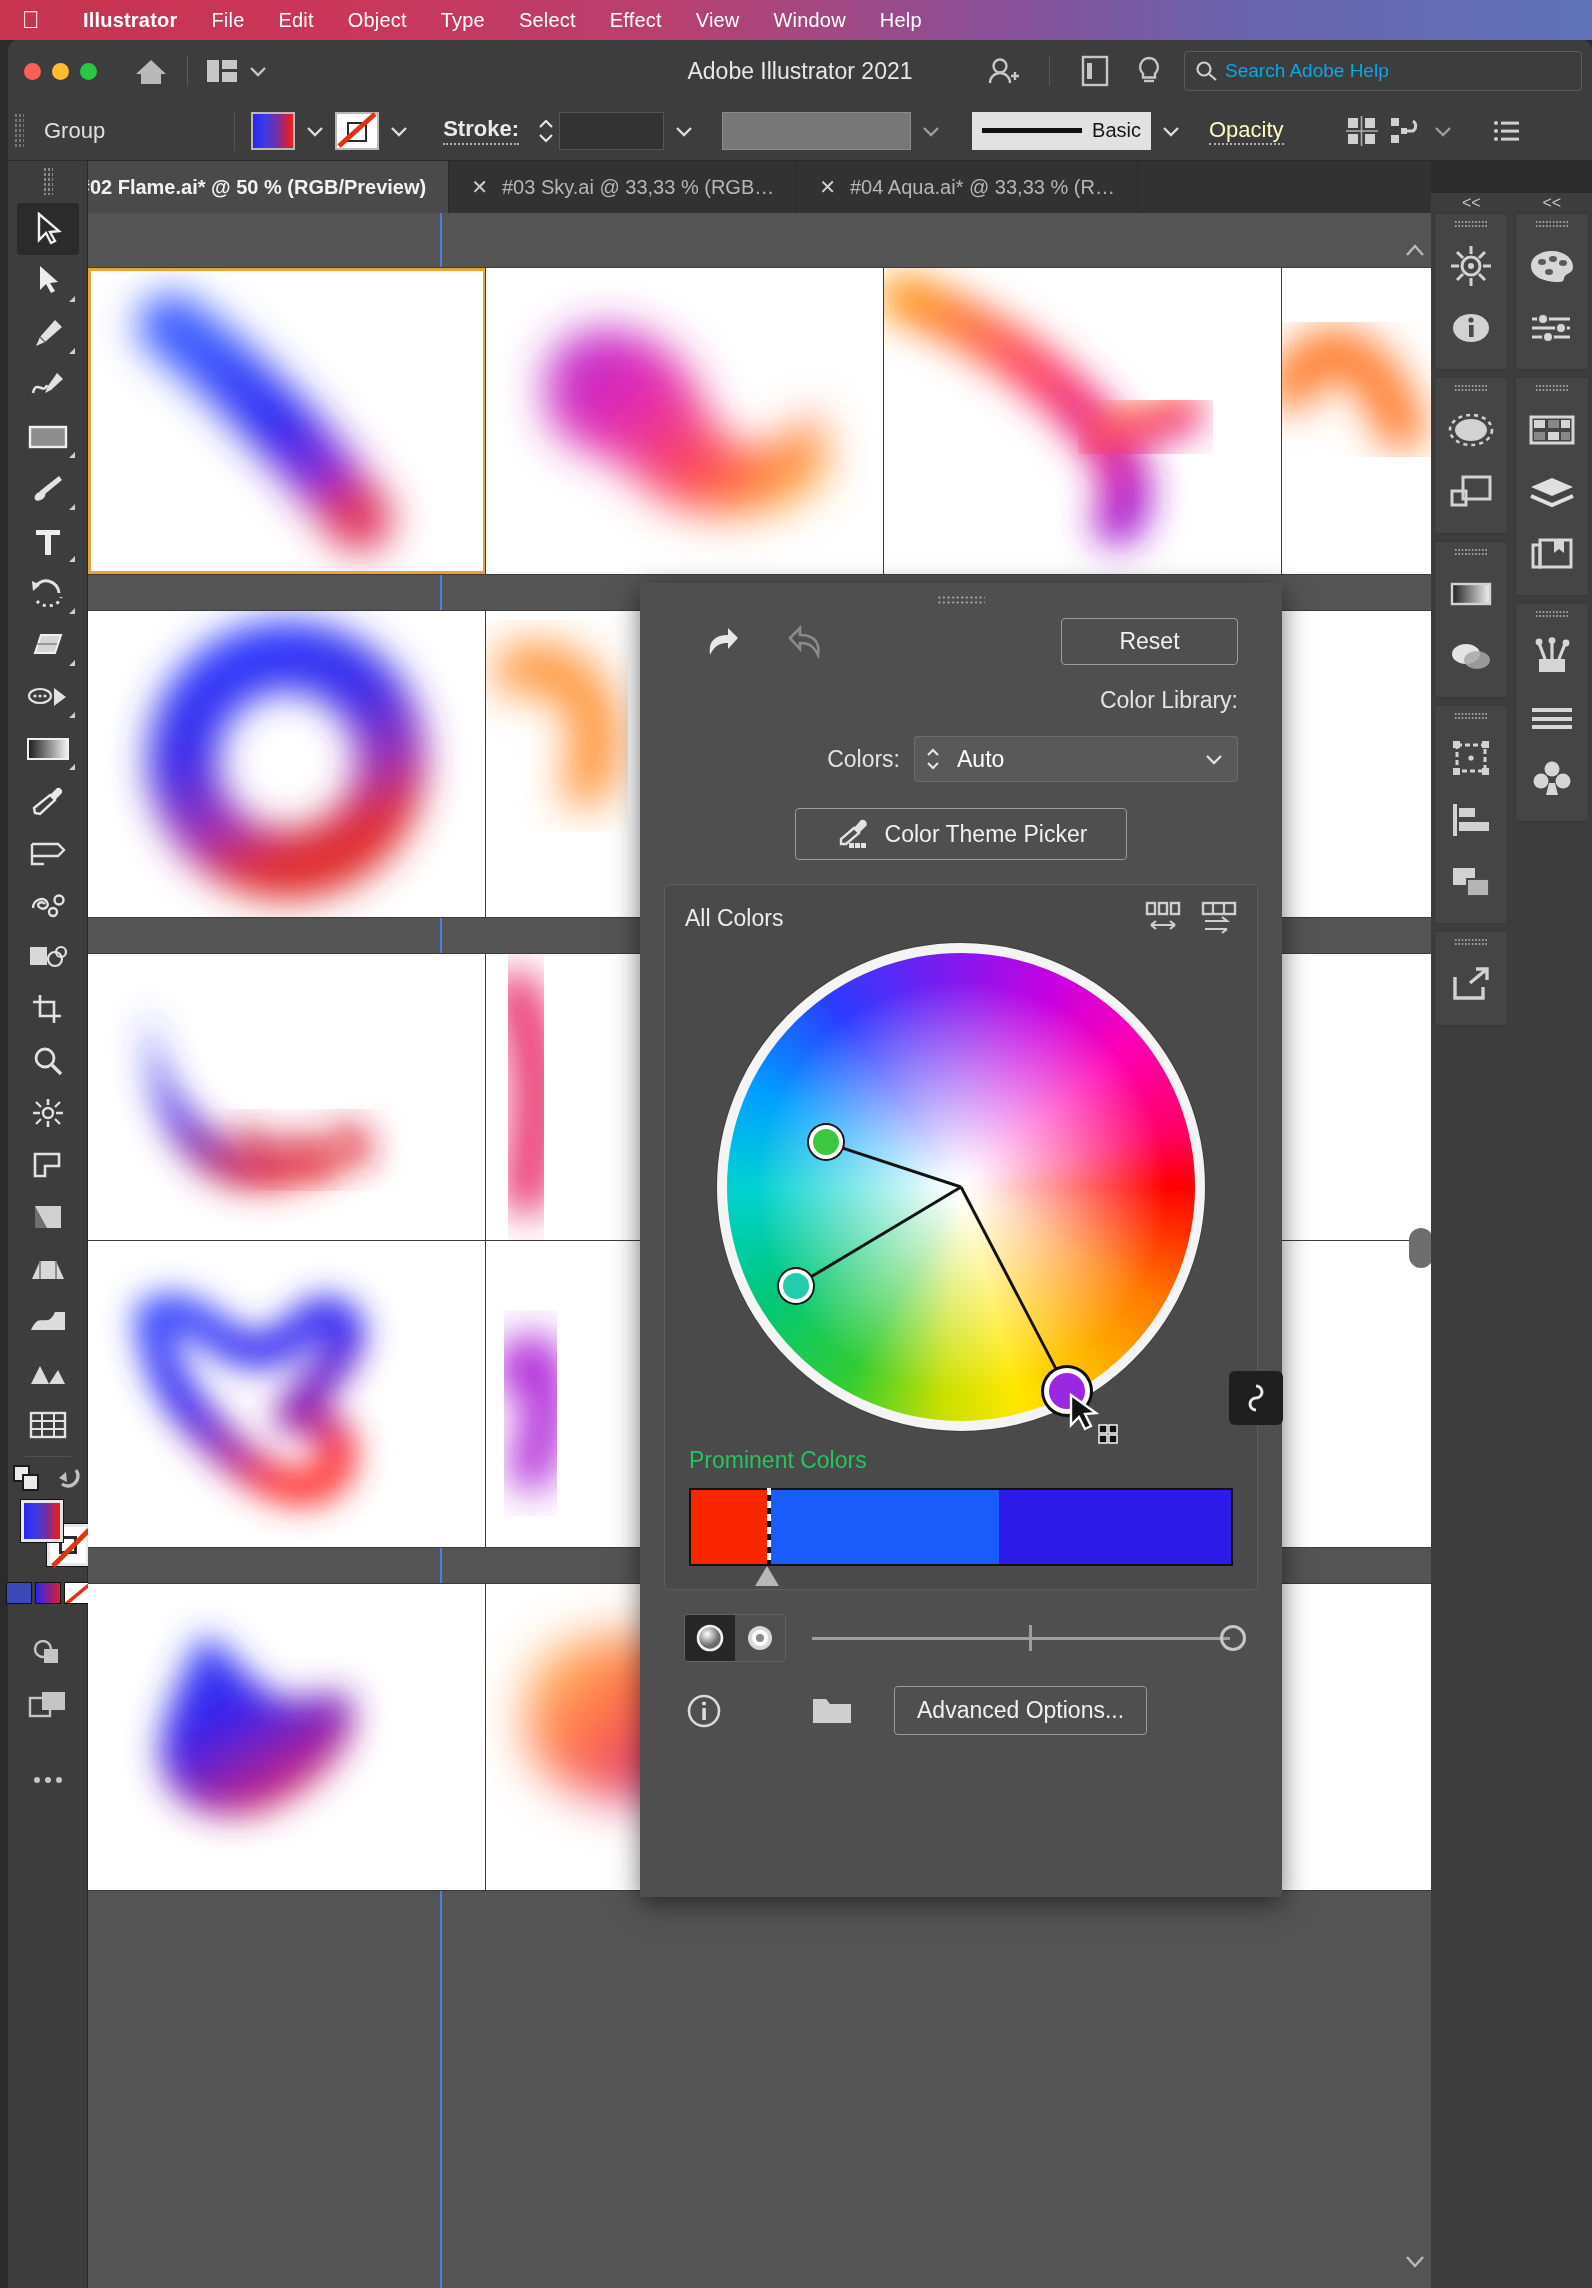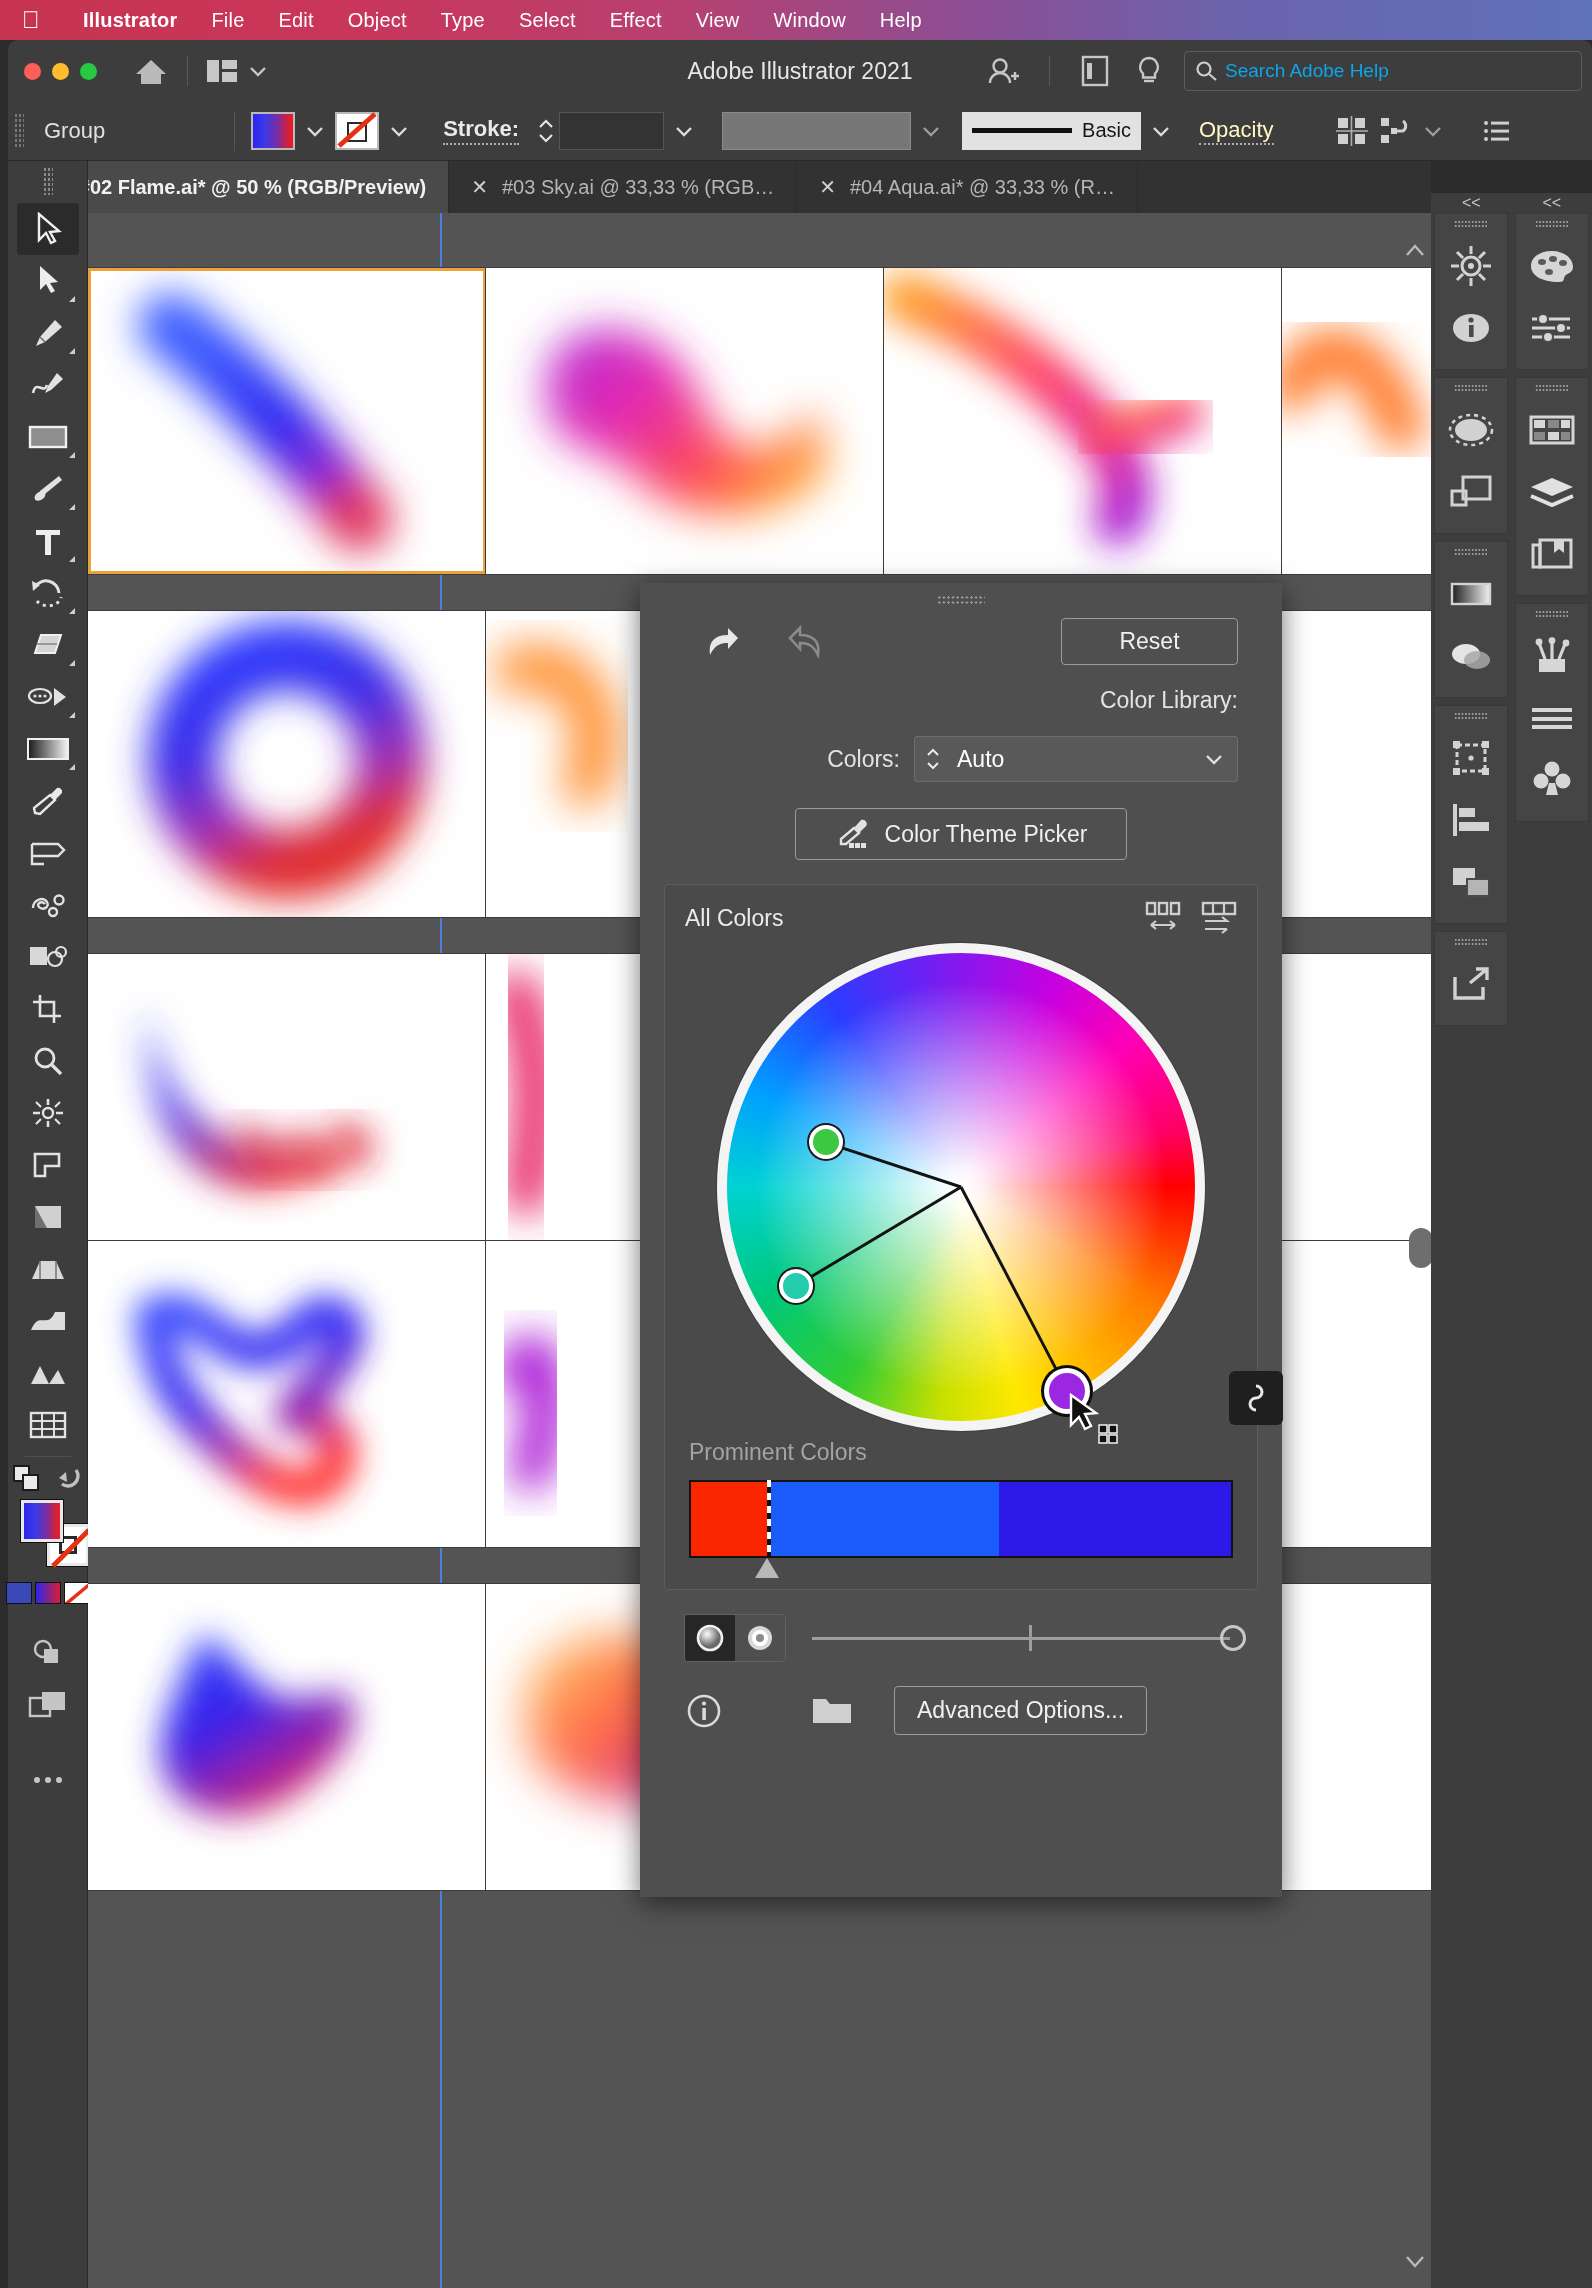--- a/index.html
+++ b/index.html
@@ -190,21 +190,21 @@
         #ff0000 0deg, #ff7a00 30deg, #ffc400 60deg, #ffe800 75deg,
         #c8e000 95deg, #33cc33 120deg, #00c878 150deg, #00d2d2 180deg,
         #00a0ff 205deg, #2b3cff 235deg, #7a1cf0 265deg, #c800e0 295deg,
         #ff00b4 320deg, #ff0066 345deg, #ff0000 360deg);
     border: 10px solid #f4f4f4;
     box-shadow: 0 0 0 1px #3f3f3f;
   }
   .node { position: absolute; width: 34px; height: 34px; border-radius: 50%;
     border: 4px solid #ffffff; box-shadow: 0 0 0 2px #1a1a1a; }
   .node.big { width: 46px; height: 46px; border-width: 5px; box-shadow: 0 0 0 3px #0d0d0d; }
-  .prom-title { color: #a3a3a3; font-size: 23px; margin: 8px 0 0 4px; }
+  .prom-title { color: #22c55e; font-size: 23px; margin: 16px 0 0 4px; }
   .prom-bar { position: relative; height: 78px; margin: 14px 4px 0; border: 2px solid #121212; display: flex; }
   .prom-seg { height: 100%; }
   .prom-div { position: absolute; top: -2px; bottom: -2px; width: 4px;
     background: repeating-linear-gradient(to bottom, #ffffff 0 7px, #111111 7px 13px); }
   .prom-handle { position: absolute; bottom: -22px; width: 0; height: 0;
     border-left: 12px solid transparent; border-right: 12px solid transparent; border-bottom: 20px solid #b8b8b8; }
   .dlg-bottom { padding: 0 26px; }
   .toggle-row { display: flex; align-items: center; gap: 26px; margin-top: 24px; padding-left: 18px; }
   .tgroup { display: flex; border: 1px solid #636363; border-radius: 4px; overflow: hidden; }
   .tbtn { width: 50px; height: 46px; display: flex; align-items: center; justify-content: center; background: #4f4f4f; }
@@ -329,21 +329,21 @@
       <svg width="22" height="14" viewBox="0 0 22 14">
           <path d="M4 4 L11 11 L18 4" stroke="#dcdcdc" stroke-width="2.4" fill="none"></path>
         </svg>
     </div>
     <div class="field-grey" style="width:189px; margin-left:18px"></div>
     <div class="caret-btn">
       <svg width="22" height="14" viewBox="0 0 22 14">
           <path d="M4 4 L11 11 L18 4" stroke="#9d9d9d" stroke-width="2.4" fill="none"></path>
         </svg>
     </div>
-    <div class="profile-box" style="margin-left:11px">
+    <div class="profile-box" style="margin-left:21px">
       <div class="profile-line"></div>
       <span class="profile-txt">Basic</span>
     </div>
     <div class="caret-btn">
       <svg width="22" height="14" viewBox="0 0 22 14">
           <path d="M4 4 L11 11 L18 4" stroke="#dcdcdc" stroke-width="2.4" fill="none"></path>
         </svg>
     </div>
     <span class="opacity-lab" style="margin-left:18px">Opacity</span>
     <div style="margin-left:62px; display:flex; align-items:center; gap:12px">

